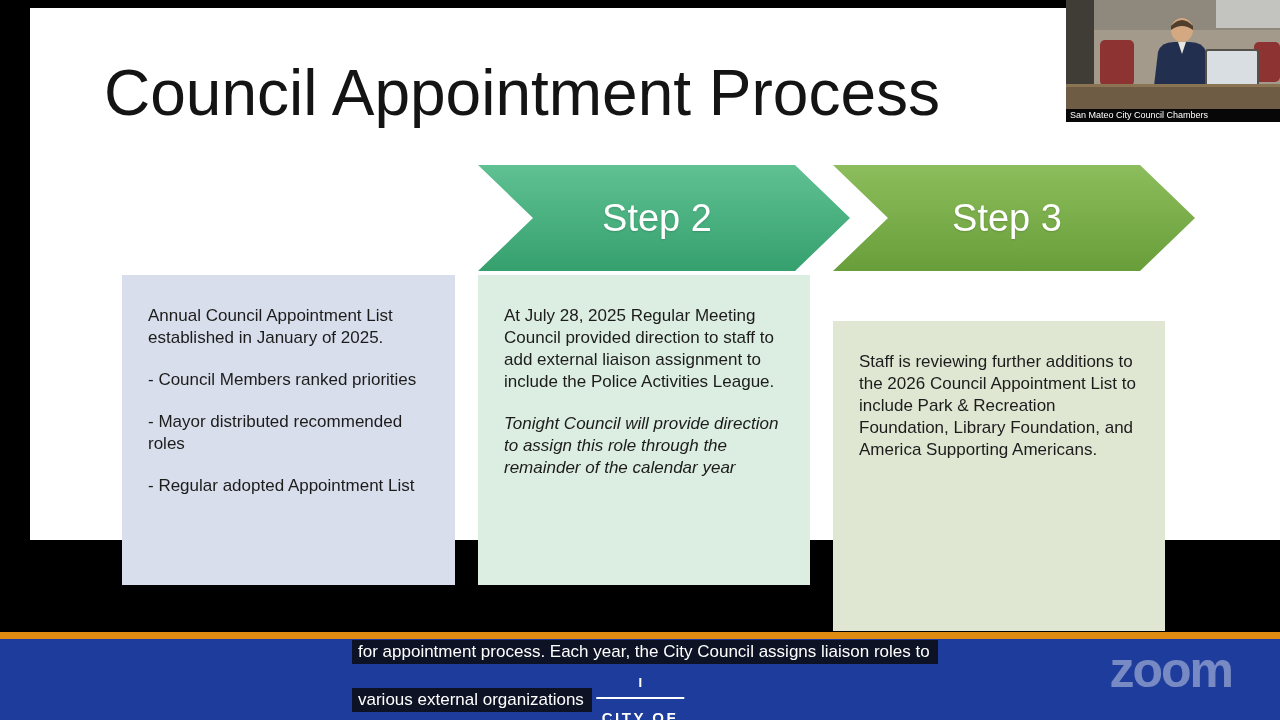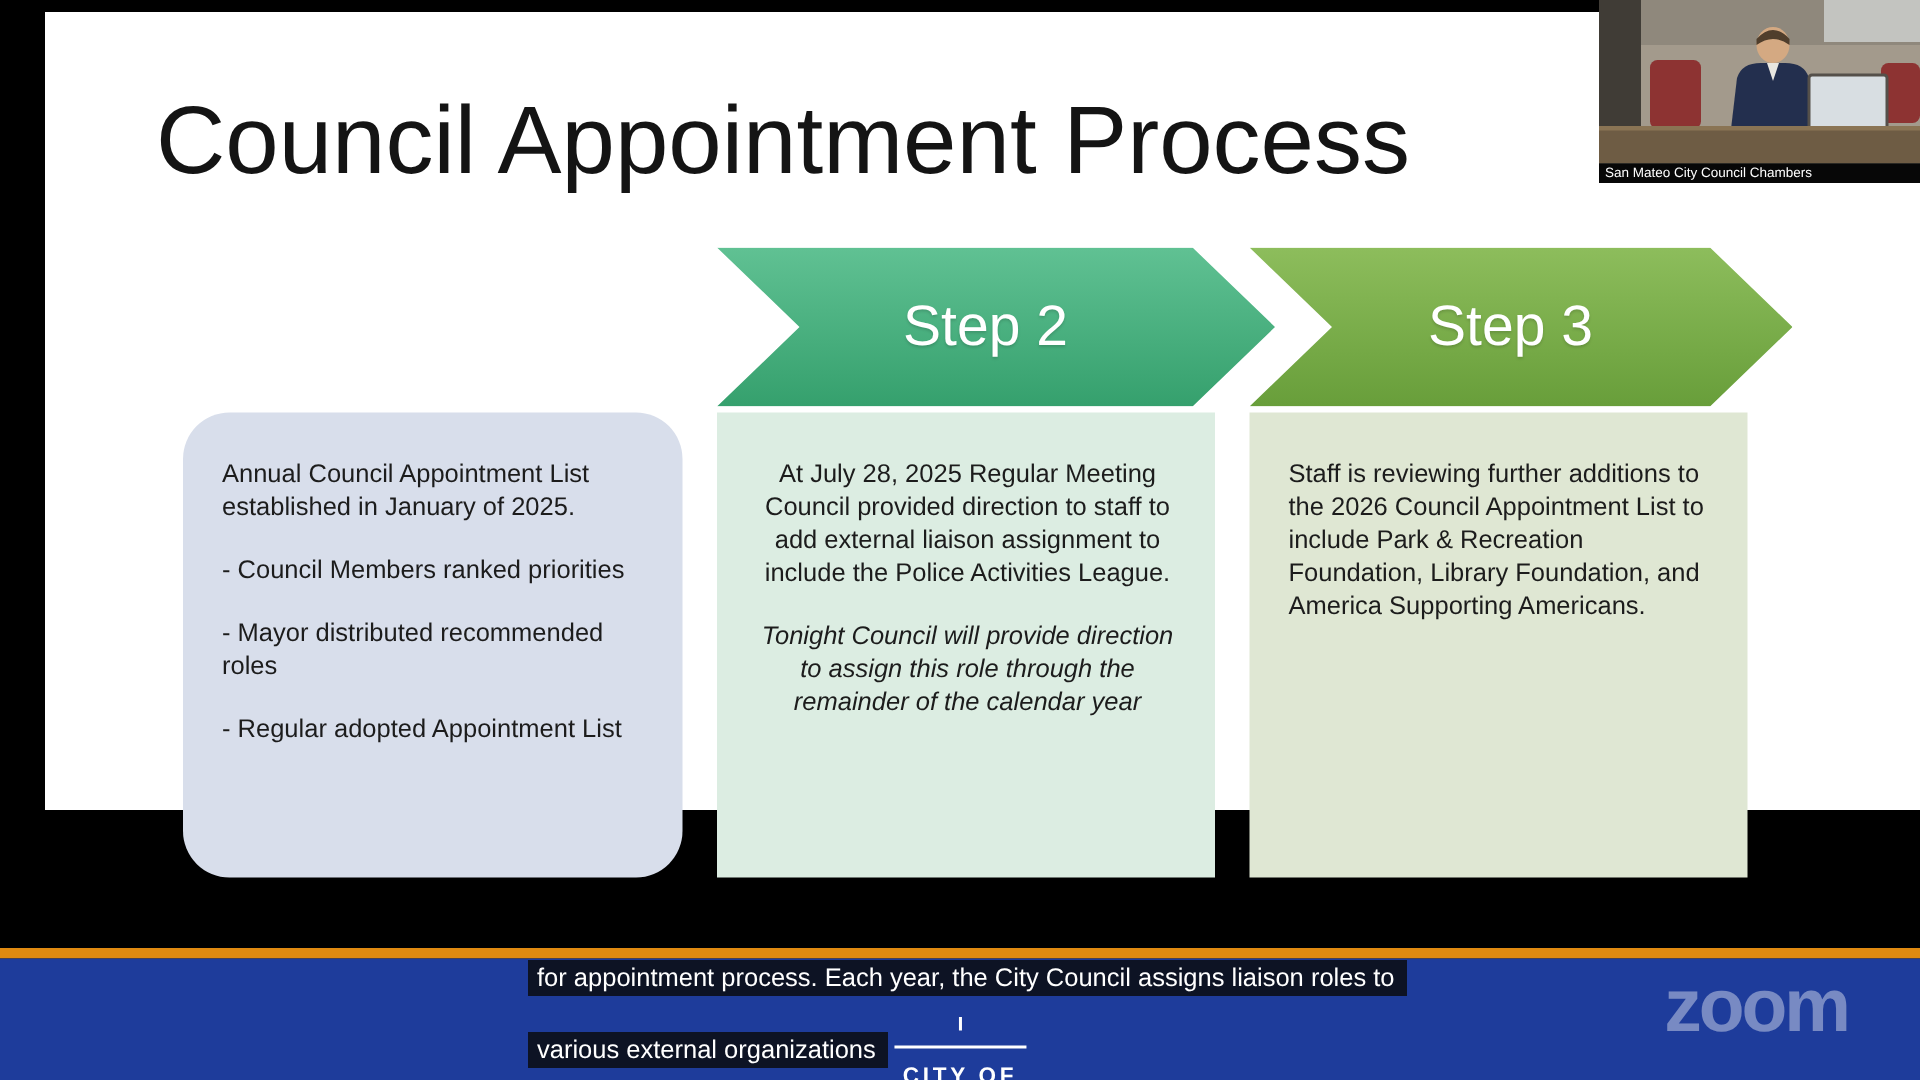--- a/index.html
+++ b/index.html
@@ -53,22 +53,22 @@
   }
 
   
   .box {
     position:absolute; top:267px; height:310px;
     padding:30px 24px 0 26px;
     font-size:17px; line-height:22px; color:#1c1c1c;
   }
   .box p { margin:0 0 20px 0; }
   .box1 { left:92px;  width:333px; }
-  .box2 { left:448px; width:332px;text-align:center; }
-  .box3 { left:803px; width:332px; }
+  .box2 { left:448px; width:332px; }
+  .box3 { left:803px; width:332px;margin-top:46px; }
   .box2 p + p { margin-top:12px;font-style:italic; }
 
   
   .video-tile {
     position:absolute; left:1066px; top:0; width:214px; height:122px;
     background:#222; z-index:5; cursor:pointer;
   }
   .video-label {
     position:absolute; left:0; bottom:0; width:100%; height:13px;
     background:rgba(5,5,5,0.92);
@@ -121,21 +121,21 @@
 <div class="slide">
   <div class="slide-title">Council Appointment Process</div>
 
   <div class="arrow arrow2">
     <span class="arrow-label">Step 2</span>
   </div>
   <div class="arrow arrow3">
     <span class="arrow-label">Step 3</span>
   </div>
 
-  <div class="box box1" style="background-color: rgb(216, 222, 235); border-radius: 31px;">
+  <div class="box box1" style="background-color: rgb(216, 222, 235);">
     <p>Annual Council Appointment List established in January of 2025.</p>
     <p>- Council Members ranked priorities</p>
     <p>- Mayor distributed recommended roles</p>
     <p>- Regular adopted Appointment List</p>
   </div>
 
   <div class="box box2" style="background-color: rgb(220, 237, 226);">
     <p>At July 28, 2025 Regular Meeting Council provided direction to staff to add external liaison assignment to include the Police Activities League.</p>
     <p>Tonight Council will provide direction to assign this role through the remainder of the calendar year</p>
   </div>

